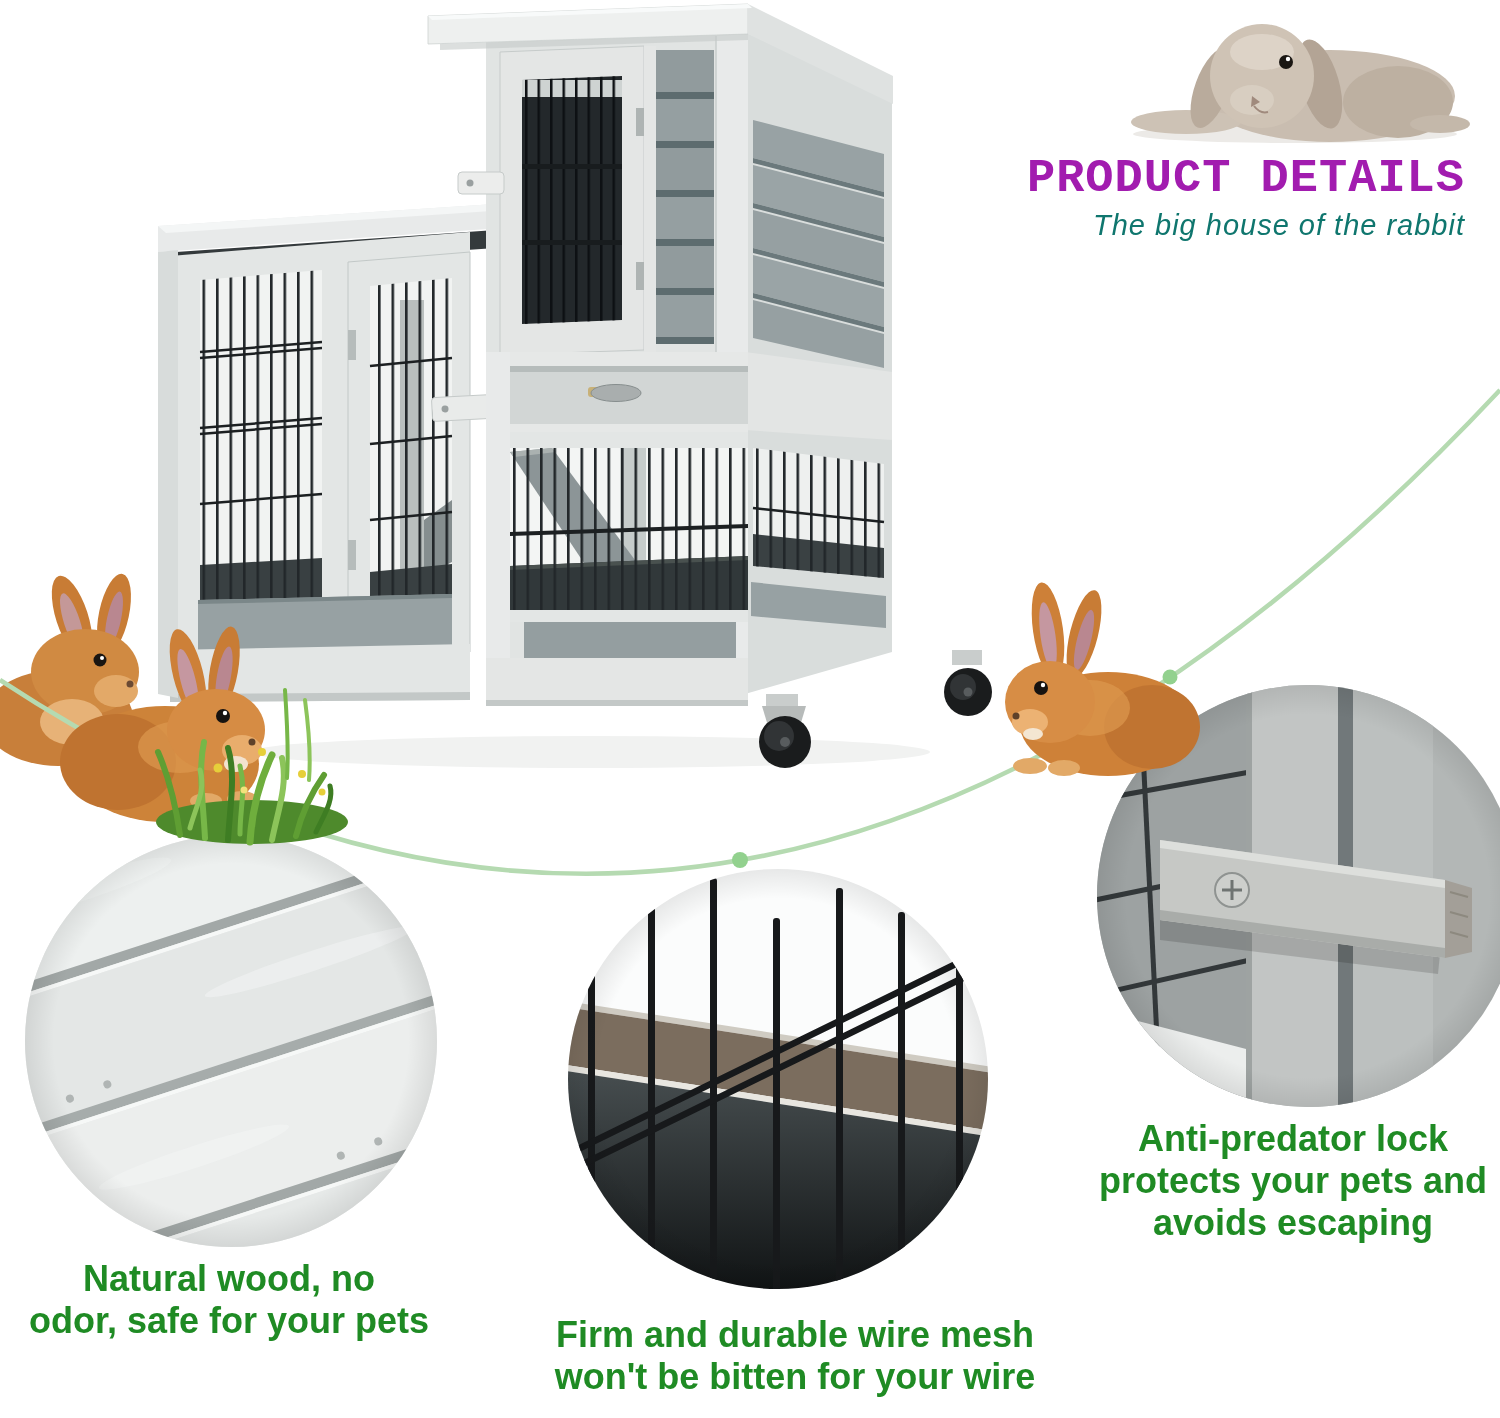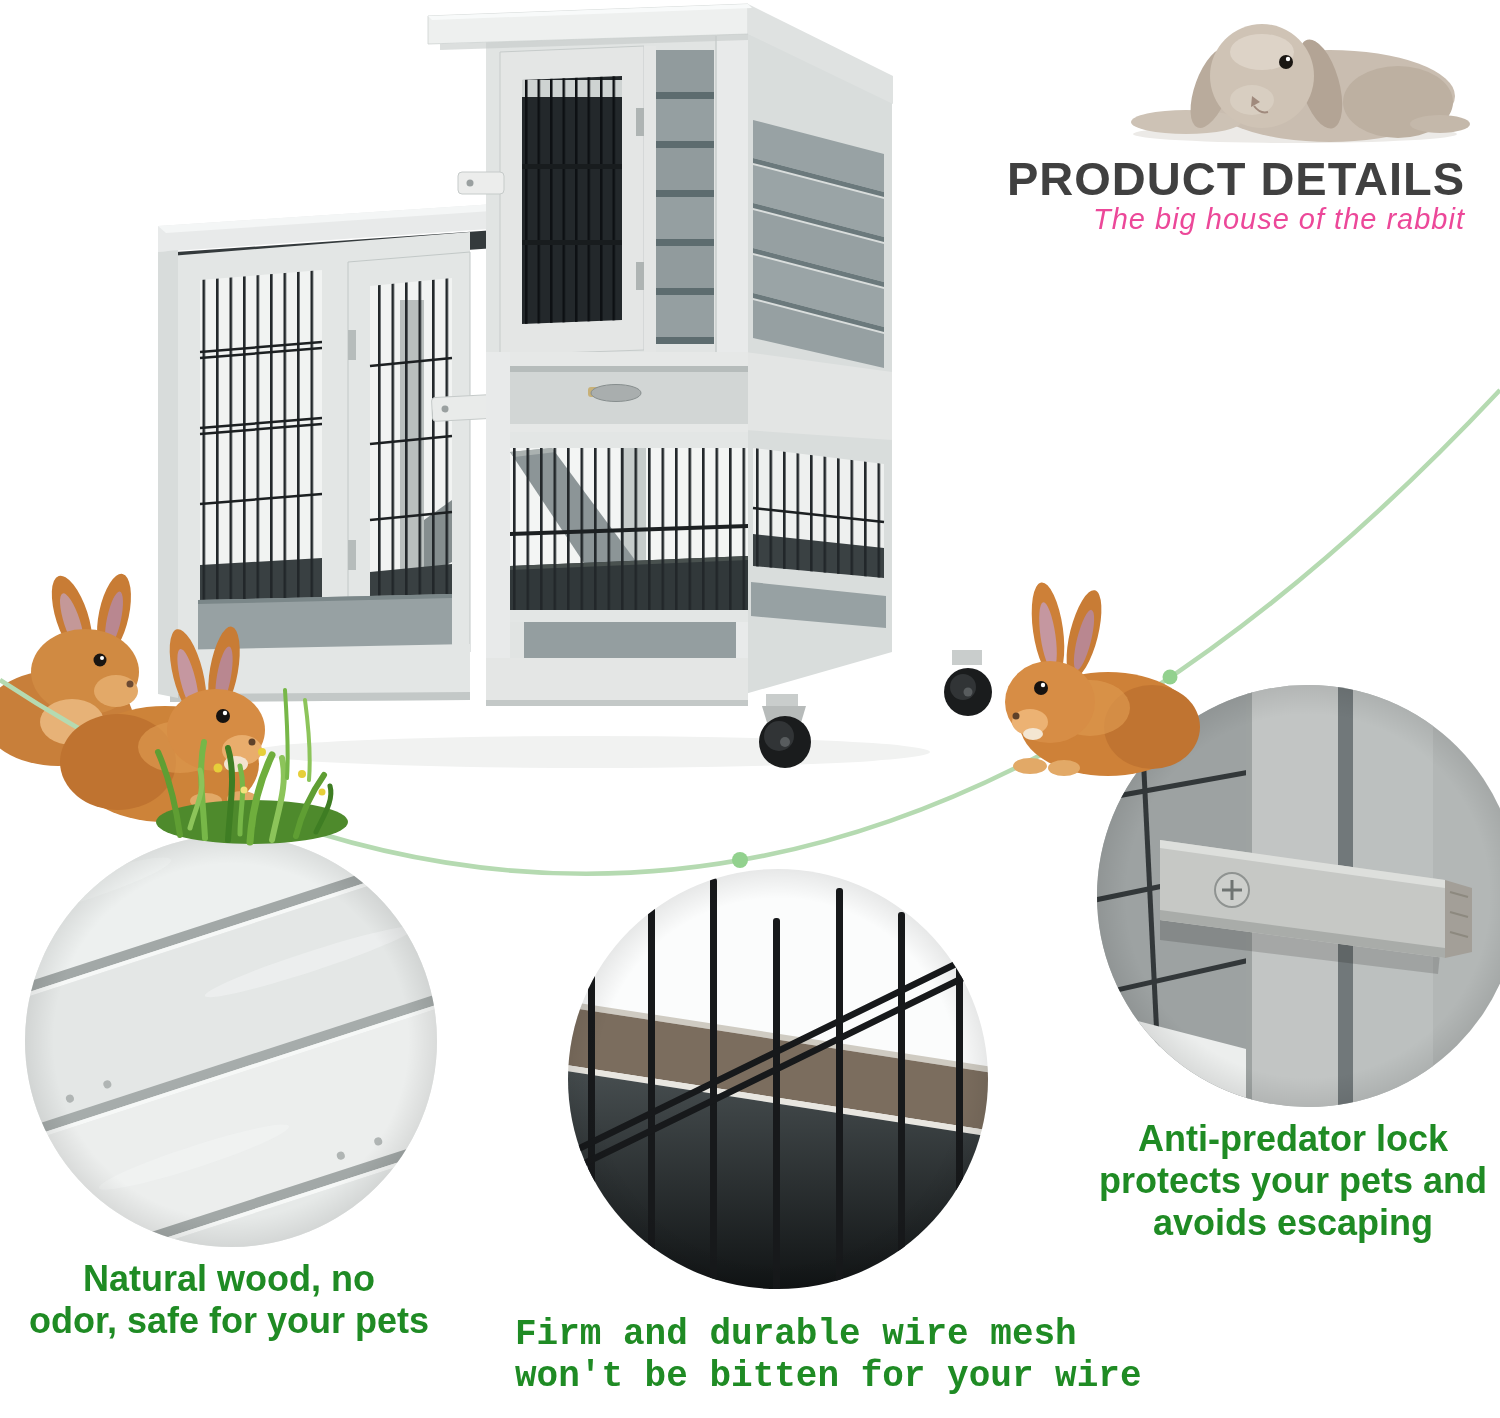--- a/index.html
+++ b/index.html
@@ -1,29 +1,29 @@
 <!DOCTYPE html>
 <html><head>
 <meta charset="utf-8">
 <style>
   html,body{margin:0;padding:0;background:#ffffff;}
   body{width:1500px;height:1418px;position:relative;overflow:hidden;
        font-family:"Liberation Sans", sans-serif;}
   .canvas{position:absolute;inset:0;width:1500px;height:1418px;background:#ffffff;}
   .scene{position:absolute;left:0;top:0;width:1500px;height:1418px;display:block;}
   .header{position:absolute;left:1005px;top:154px;width:460px;text-align:right;}
-  .title{font-size:47px;font-weight:800;letter-spacing:1px;color:#404040;
-         white-space:nowrap;line-height:1.05;}
-  .subtitle{font-size:29px;font-style:italic;color:#ec4899;
+  .title{font-size:47px;font-weight:800;letter-spacing:1px;color:#a21caf;
+         white-space:nowrap;line-height:1.05;font-family:Liberation Mono, monospace;}
+  .subtitle{font-size:29px;font-style:italic;color:#0f766e;margin-top:6px;
             white-space:nowrap;letter-spacing:1px;}
   .caption{position:absolute;text-align:center;color:#1f8b24;font-weight:700;
            font-size:36px;line-height:1.16;}
   .cap-line{display:block;white-space:nowrap;}
   .caption-wood{left:-6px;top:1258px;width:470px;}
-  .caption-mesh{left:515px;top:1314px;width:560px;font-family:Liberation Mono, monospace;}
+  .caption-mesh{left:515px;top:1314px;width:560px;}
   .caption-lock{left:1078px;top:1118px;width:430px;}
 </style>
 </head>
 <body>
 
 <div class="canvas">
 
 <svg class="scene" viewBox="0 0 1500 1418" xmlns="http://www.w3.org/2000/svg">
   <defs>
     <pattern id="pbars" width="13.5" height="12" patternUnits="userSpaceOnUse">

